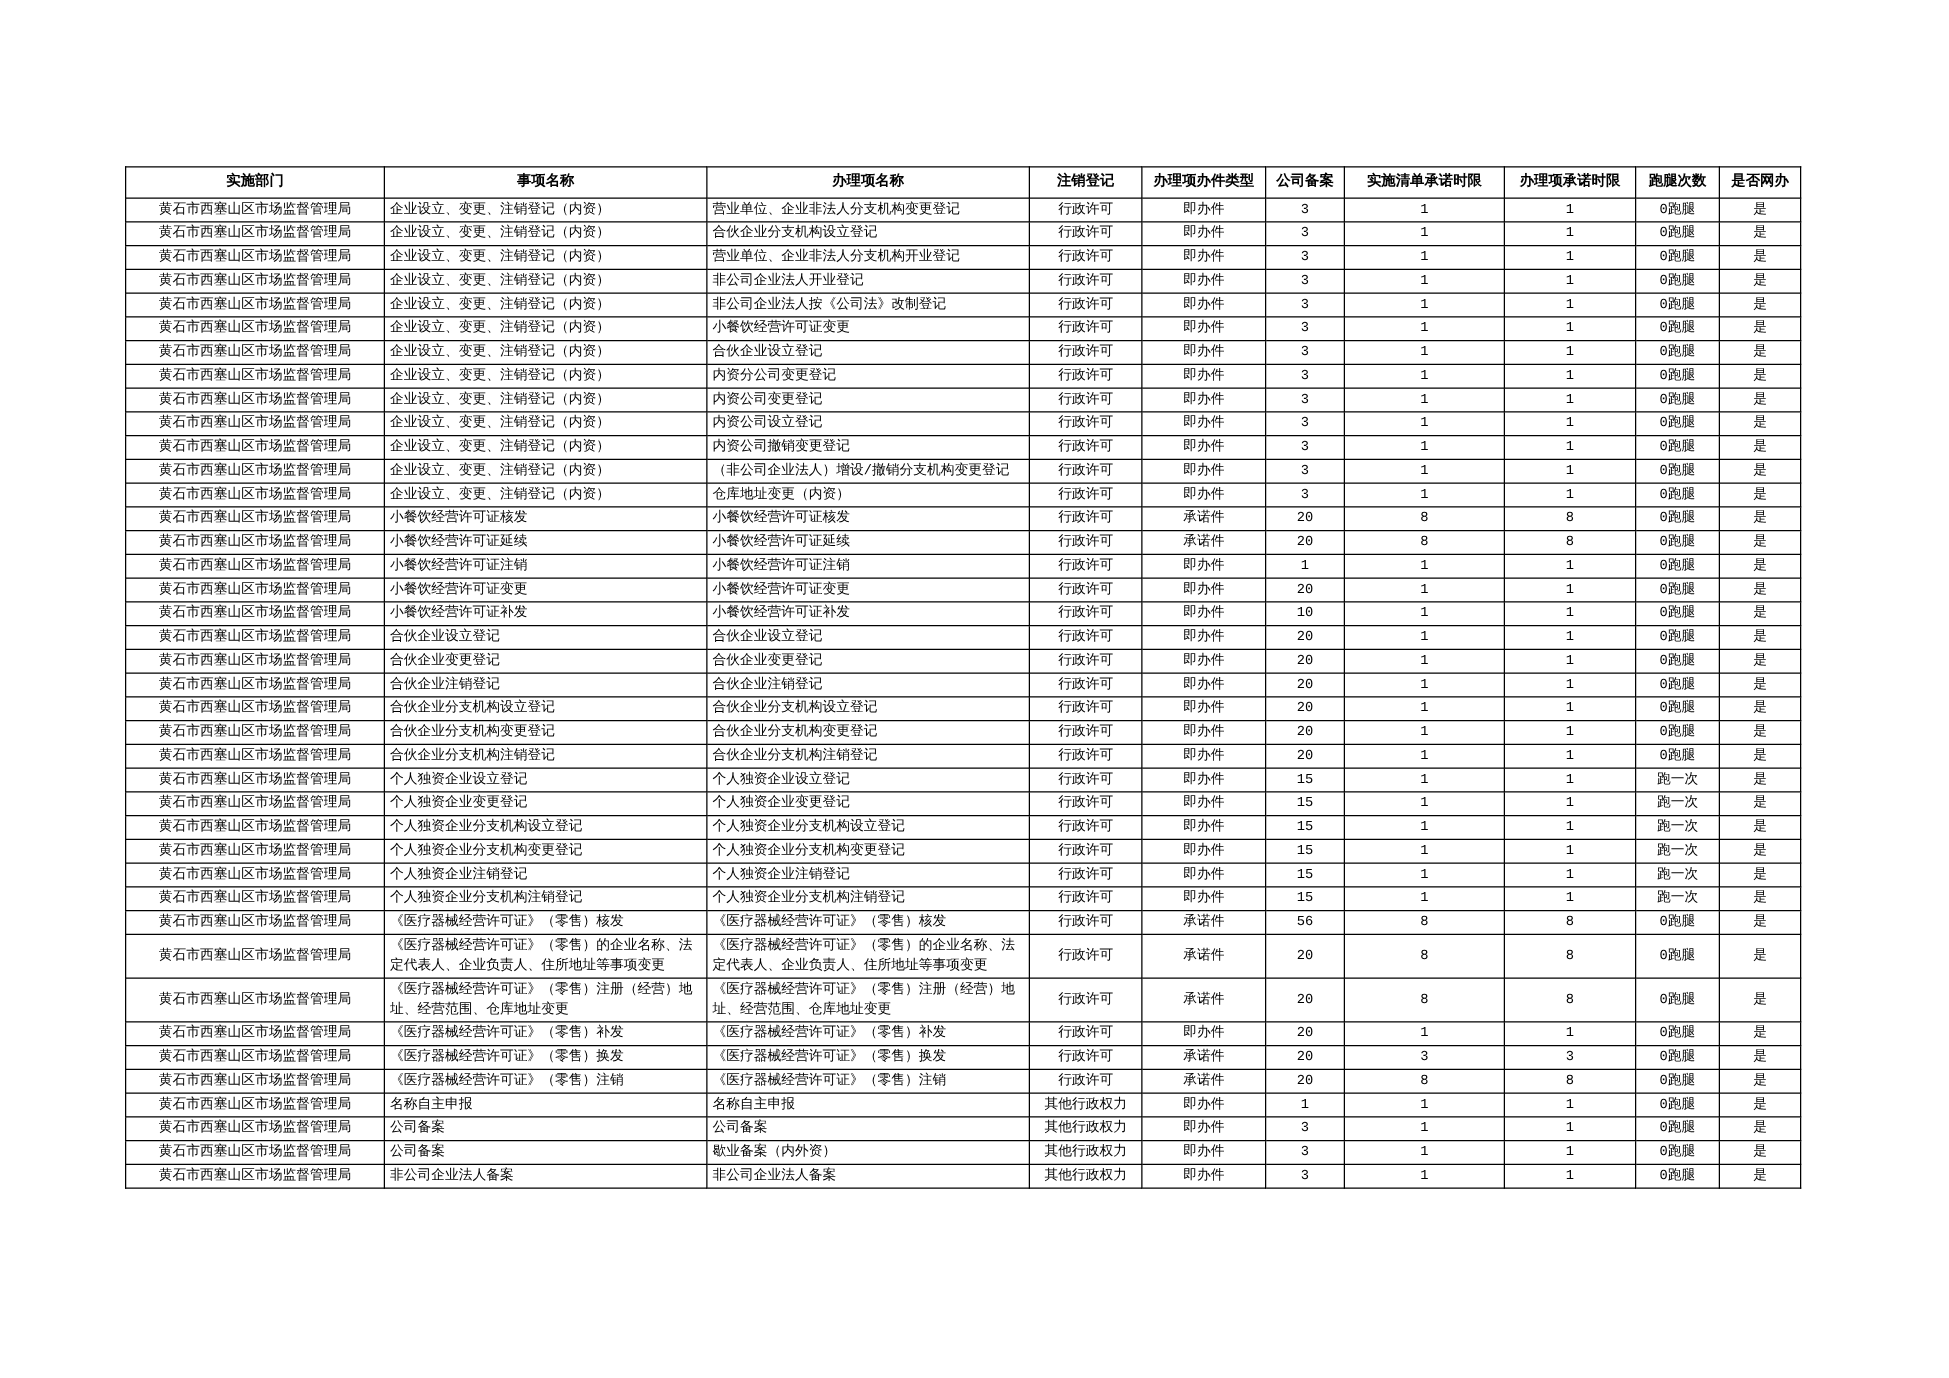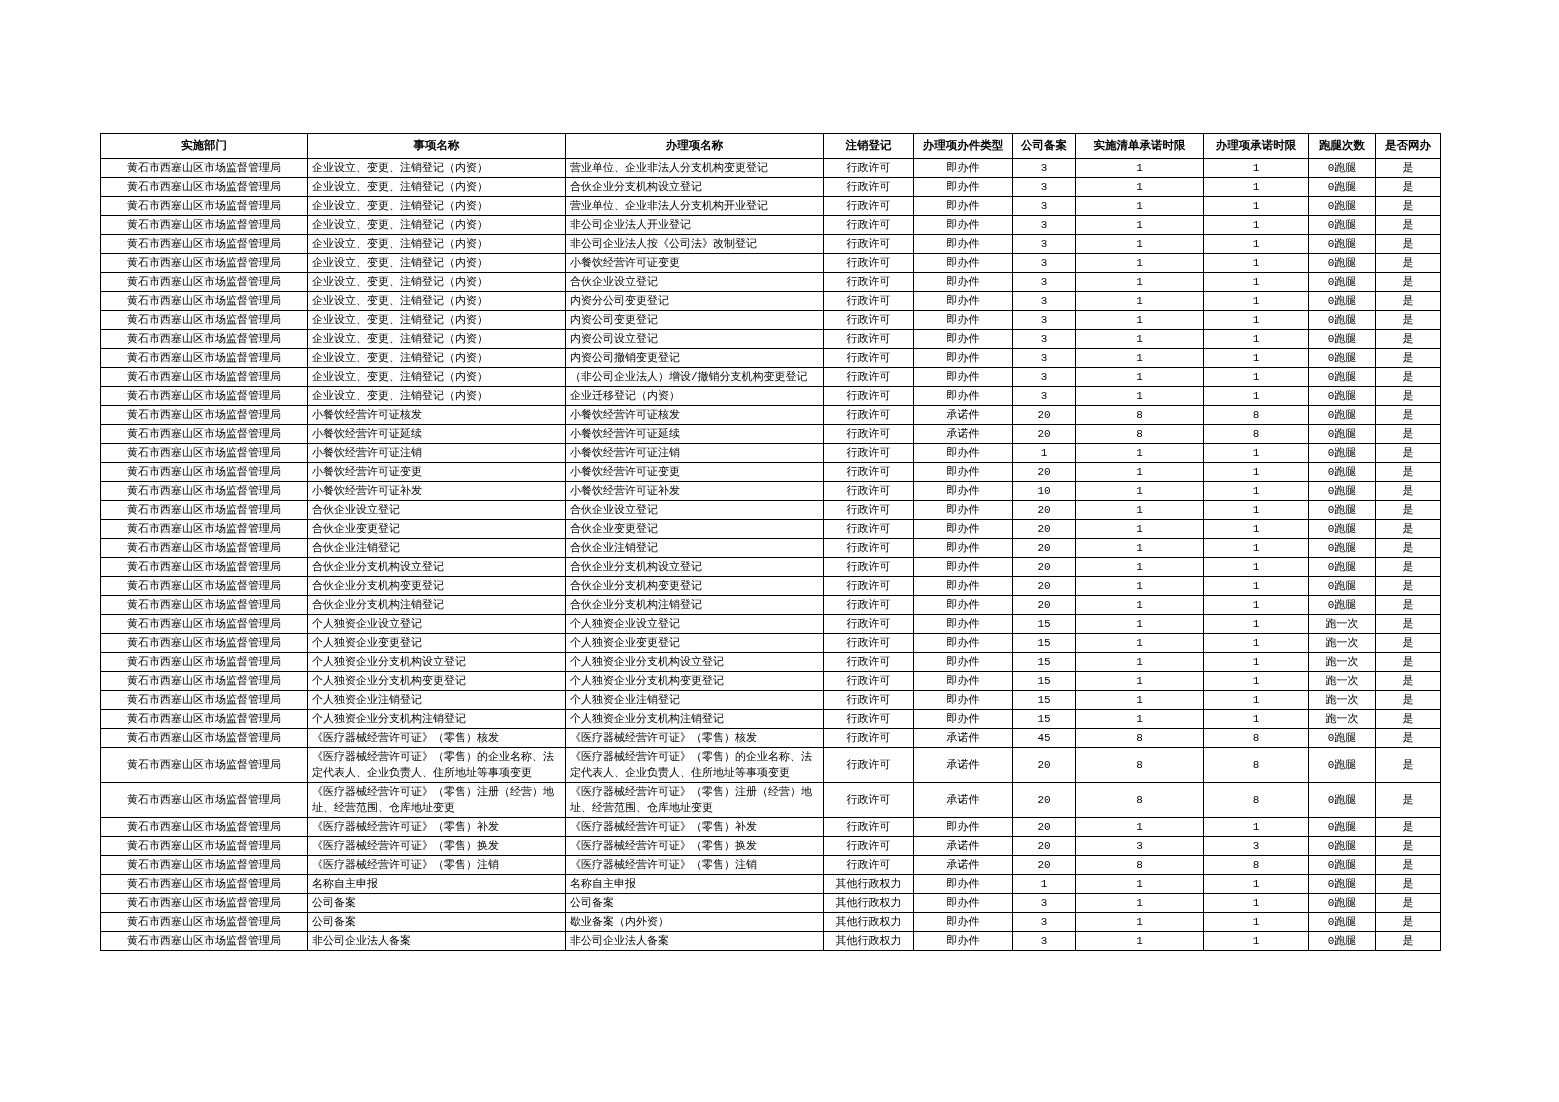--- a/index.html
+++ b/index.html
@@ -228,21 +228,21 @@
           <td class="ta-c">即办件</td>
           <td class="ta-c">3</td>
           <td class="ta-c">1</td>
           <td class="ta-c">1</td>
           <td class="ta-c">0跑腿</td>
           <td class="ta-c">是</td>
         </tr>
         <tr>
           <td class="ta-c">黄石市西塞山区市场监督管理局</td>
           <td class="ta-l">企业设立、变更、注销登记（内资）</td>
-          <td class="ta-l">企业迁移登记（内资）</td>
+          <td class="ta-l">仓库地址变更（内资）</td>
           <td class="ta-c">行政许可</td>
           <td class="ta-c">即办件</td>
           <td class="ta-c">3</td>
           <td class="ta-c">1</td>
           <td class="ta-c">1</td>
           <td class="ta-c">0跑腿</td>
           <td class="ta-c">是</td>
         </tr>
         <tr>
           <td class="ta-c">黄石市西塞山区市场监督管理局</td>
@@ -447,21 +447,21 @@
           <td class="ta-c">1</td>
           <td class="ta-c">跑一次</td>
           <td class="ta-c">是</td>
         </tr>
         <tr>
           <td class="ta-c">黄石市西塞山区市场监督管理局</td>
           <td class="ta-l">《医疗器械经营许可证》（零售）核发</td>
           <td class="ta-l">《医疗器械经营许可证》（零售）核发</td>
           <td class="ta-c">行政许可</td>
           <td class="ta-c">承诺件</td>
-          <td class="ta-c">45</td>
+          <td class="ta-c">56</td>
           <td class="ta-c">8</td>
           <td class="ta-c">8</td>
           <td class="ta-c">0跑腿</td>
           <td class="ta-c">是</td>
         </tr>
         <tr>
           <td class="ta-c">黄石市西塞山区市场监督管理局</td>
           <td class="ta-l">《医疗器械经营许可证》（零售）的企业名称、法定代表人、企业负责人、住所地址等事项变更</td>
           <td class="ta-l">《医疗器械经营许可证》（零售）的企业名称、法定代表人、企业负责人、住所地址等事项变更</td>
           <td class="ta-c">行政许可</td>

